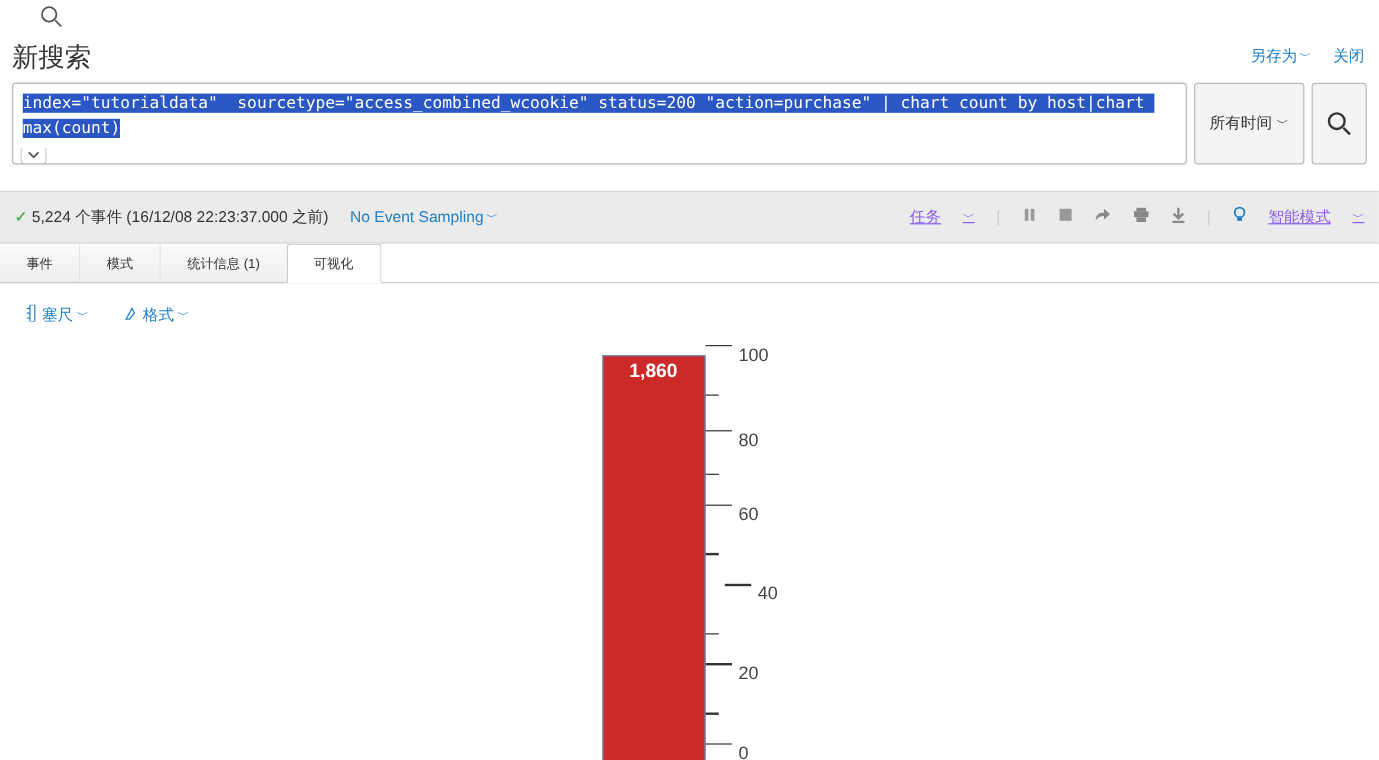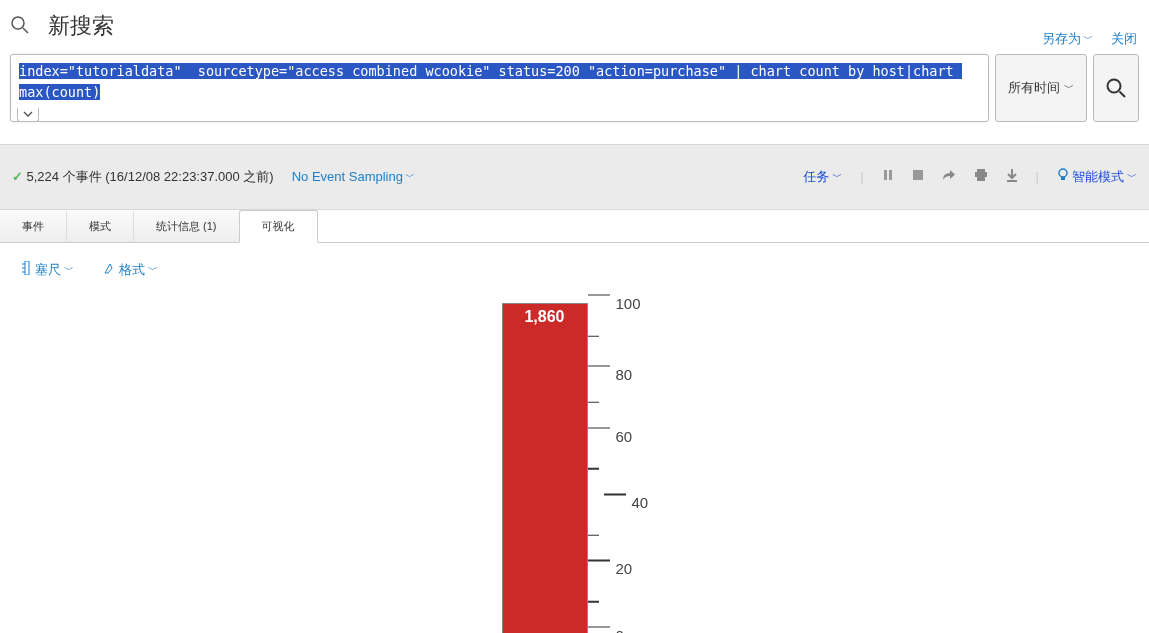--- a/index.html
+++ b/index.html
@@ -9,21 +9,21 @@
   color: #333;
   background: #fff;
   width: 1149px;
 }
 .header-row {
   display: flex;
   align-items: center;
   justify-content: space-between;
   padding: 4px 12px 2px 10px;
 }
-.title-wrap { display: flex; align-items: center; gap: 18px; }
+.title-wrap { display: flex; align-items: center; gap: 6px; flex-direction: column; }
 .title-search-icon { color: #555; }
 .page-title { font-size: 22px; color: #333; font-weight: 400; }
 .header-links { display: flex; gap: 18px; font-size: 13px; margin-top: 26px; }
 .link { color: #1e7ec8; cursor: pointer; display: inline-flex; align-items: center; gap: 2px; }
 .caret { font-size: 10px; }
 
 .search-row {
   display: flex;
   align-items: stretch;
   padding: 4px 10px 0 10px;
@@ -89,30 +89,30 @@
 }
 
 .jobbar {
   display: flex;
   align-items: center;
   justify-content: space-between;
   background: #ebebeb;
   border-top: 1px solid #d6d6d6;
   border-bottom: 1px solid #d6d6d6;
   margin-top: 22px;
-  padding: 23px 12px;
+  padding: 12px 12px;
   font-size: 13px;
 }
 .jobbar-left { display: flex; align-items: center; gap: 18px; color: #333; }
 .check { color: #5cb85c; font-weight: bold; }
 .sampling { color: #1e7ec8; cursor: pointer; display: inline-flex; align-items: center; gap: 2px; }
 .jobbar-right { display: flex; align-items: center; gap: 18px; color: #777; }
 .jobicon { cursor: pointer; color: #777; }
 .pipe { color: #ccc; }
-.jobbtn { color: #1d4ed8; cursor: pointer; display: inline-flex; align-items: center; gap: 3px; }
+.jobbtn { color: #8b5cf6; cursor: pointer; display: inline-flex; align-items: center; gap: 18px; text-decoration: underline; }
 .bulb { color: #1e7ec8; }
 
 .tabs-row {
   display: flex;
   align-items: flex-end;
   border-bottom: 1px solid #ccc;
   padding-left: 0;
 }
 .tab {
   padding: 8px 22px;

